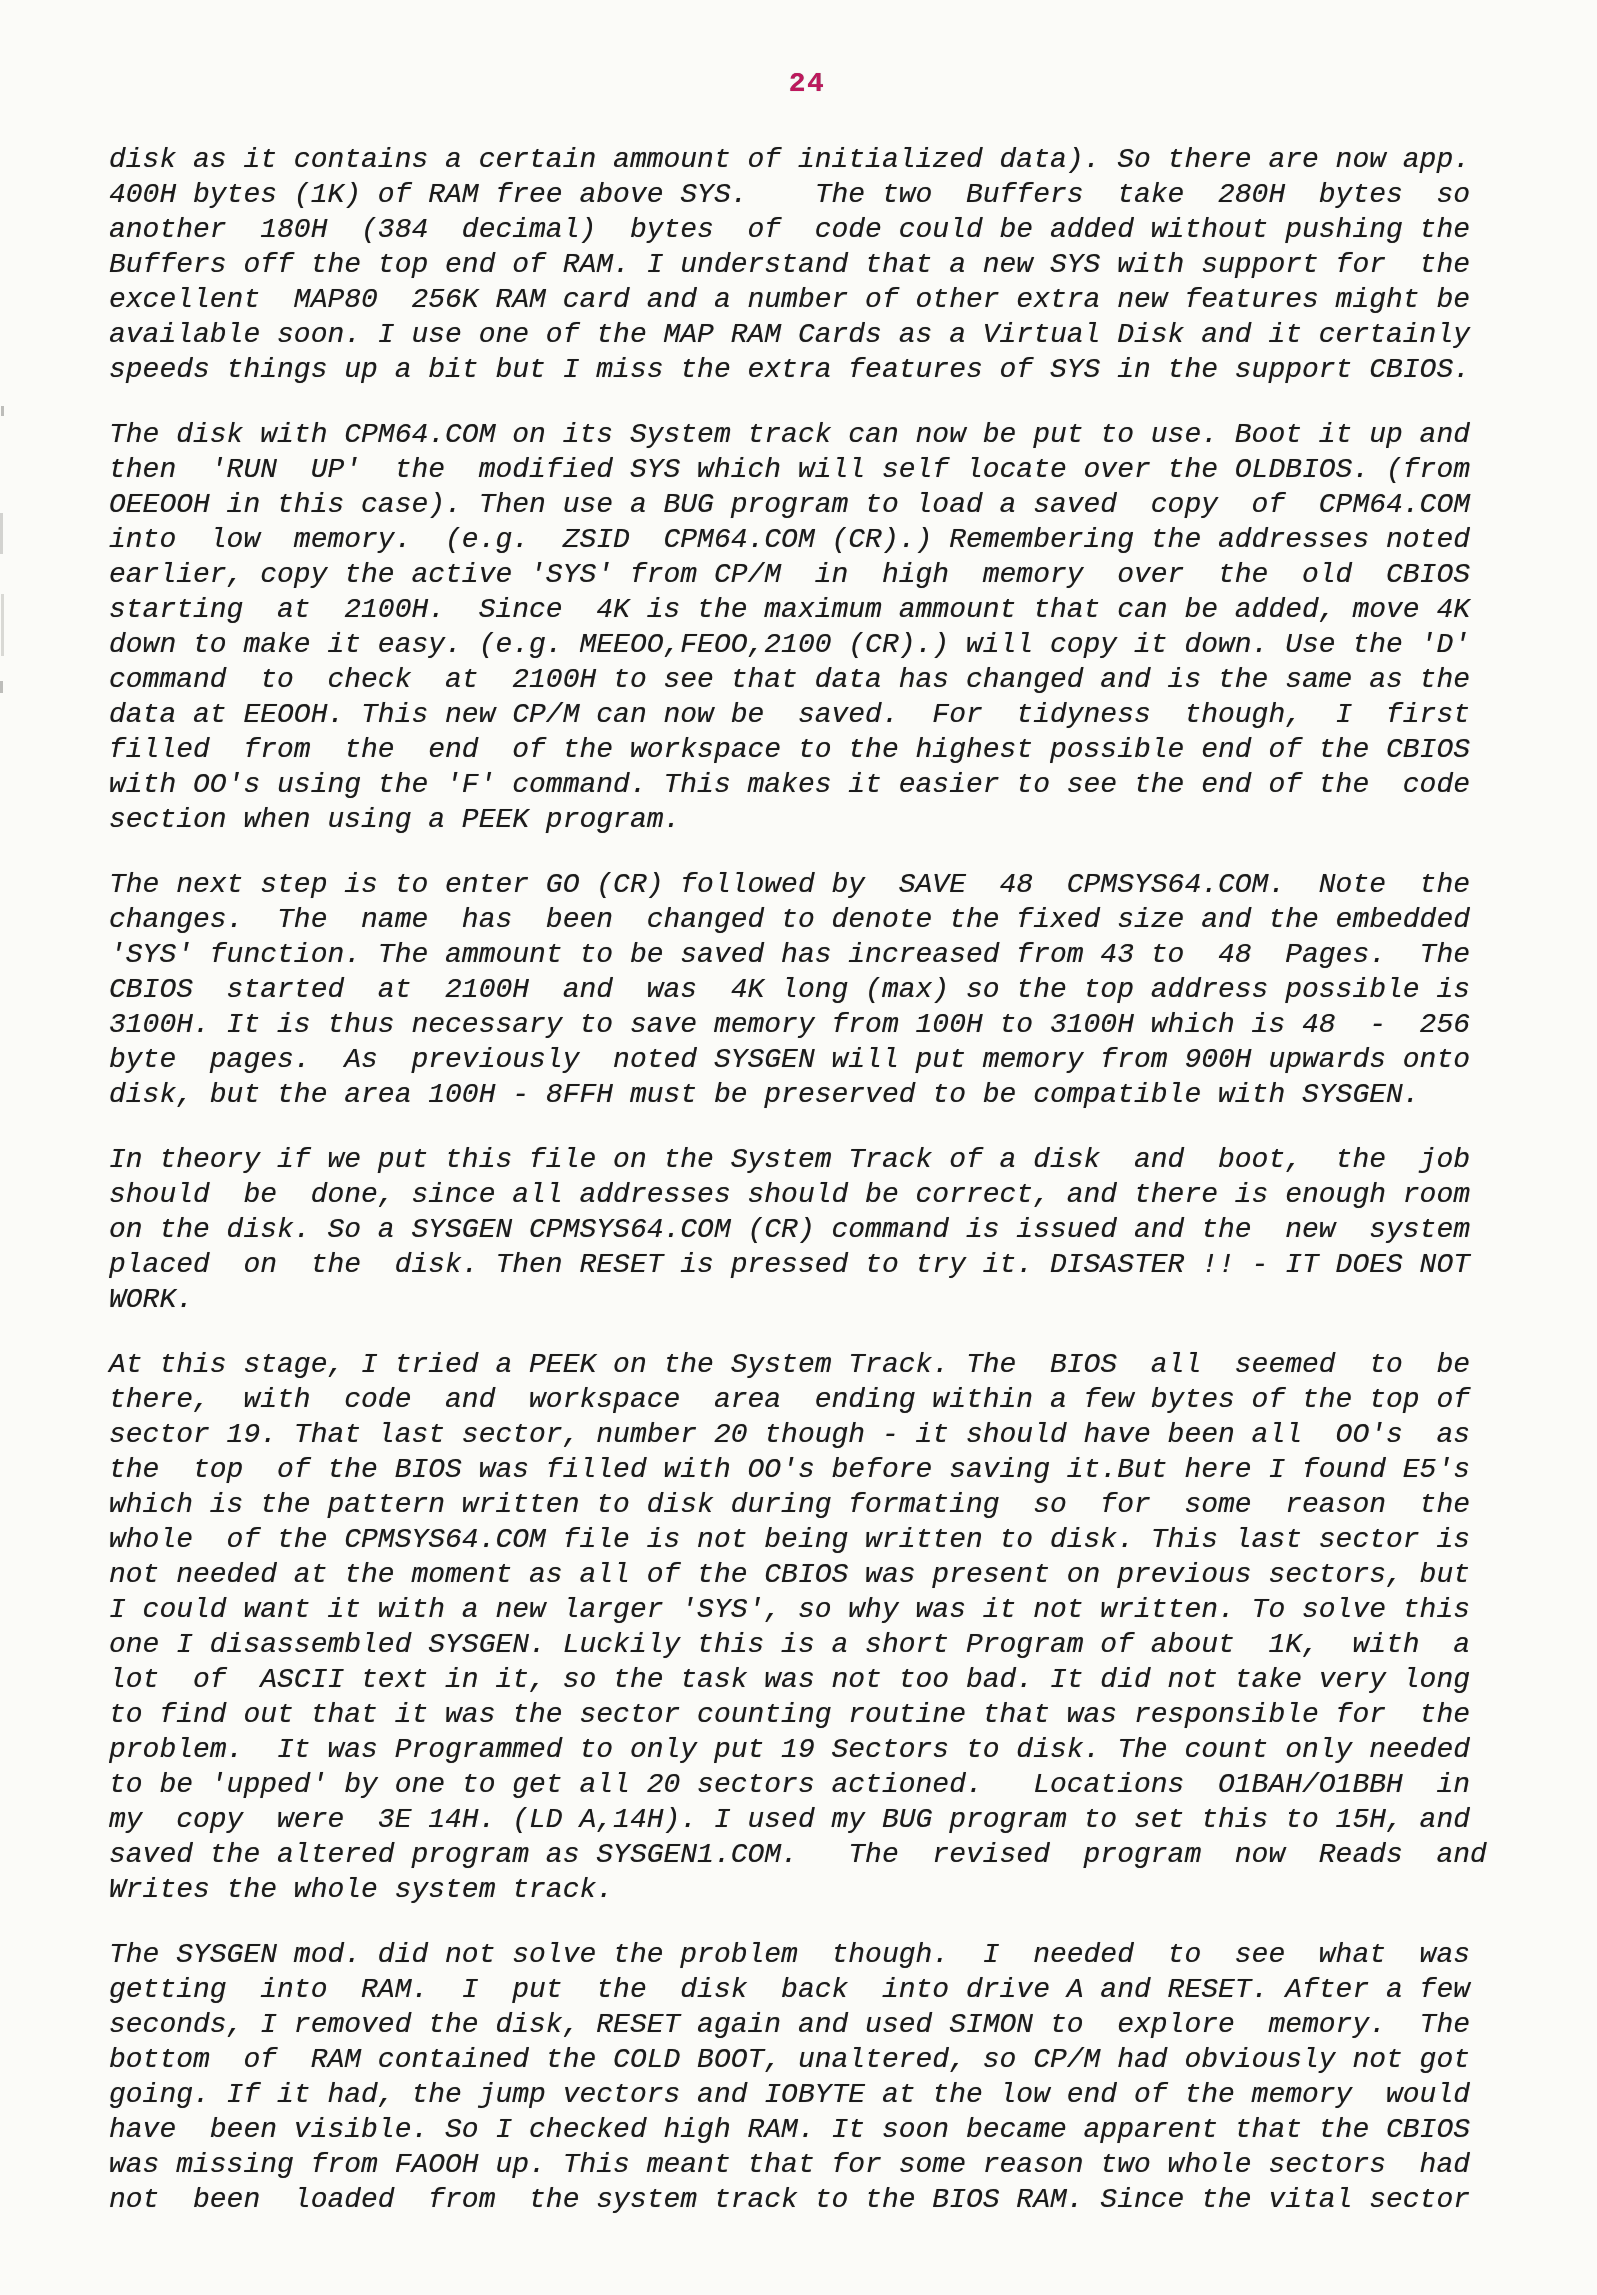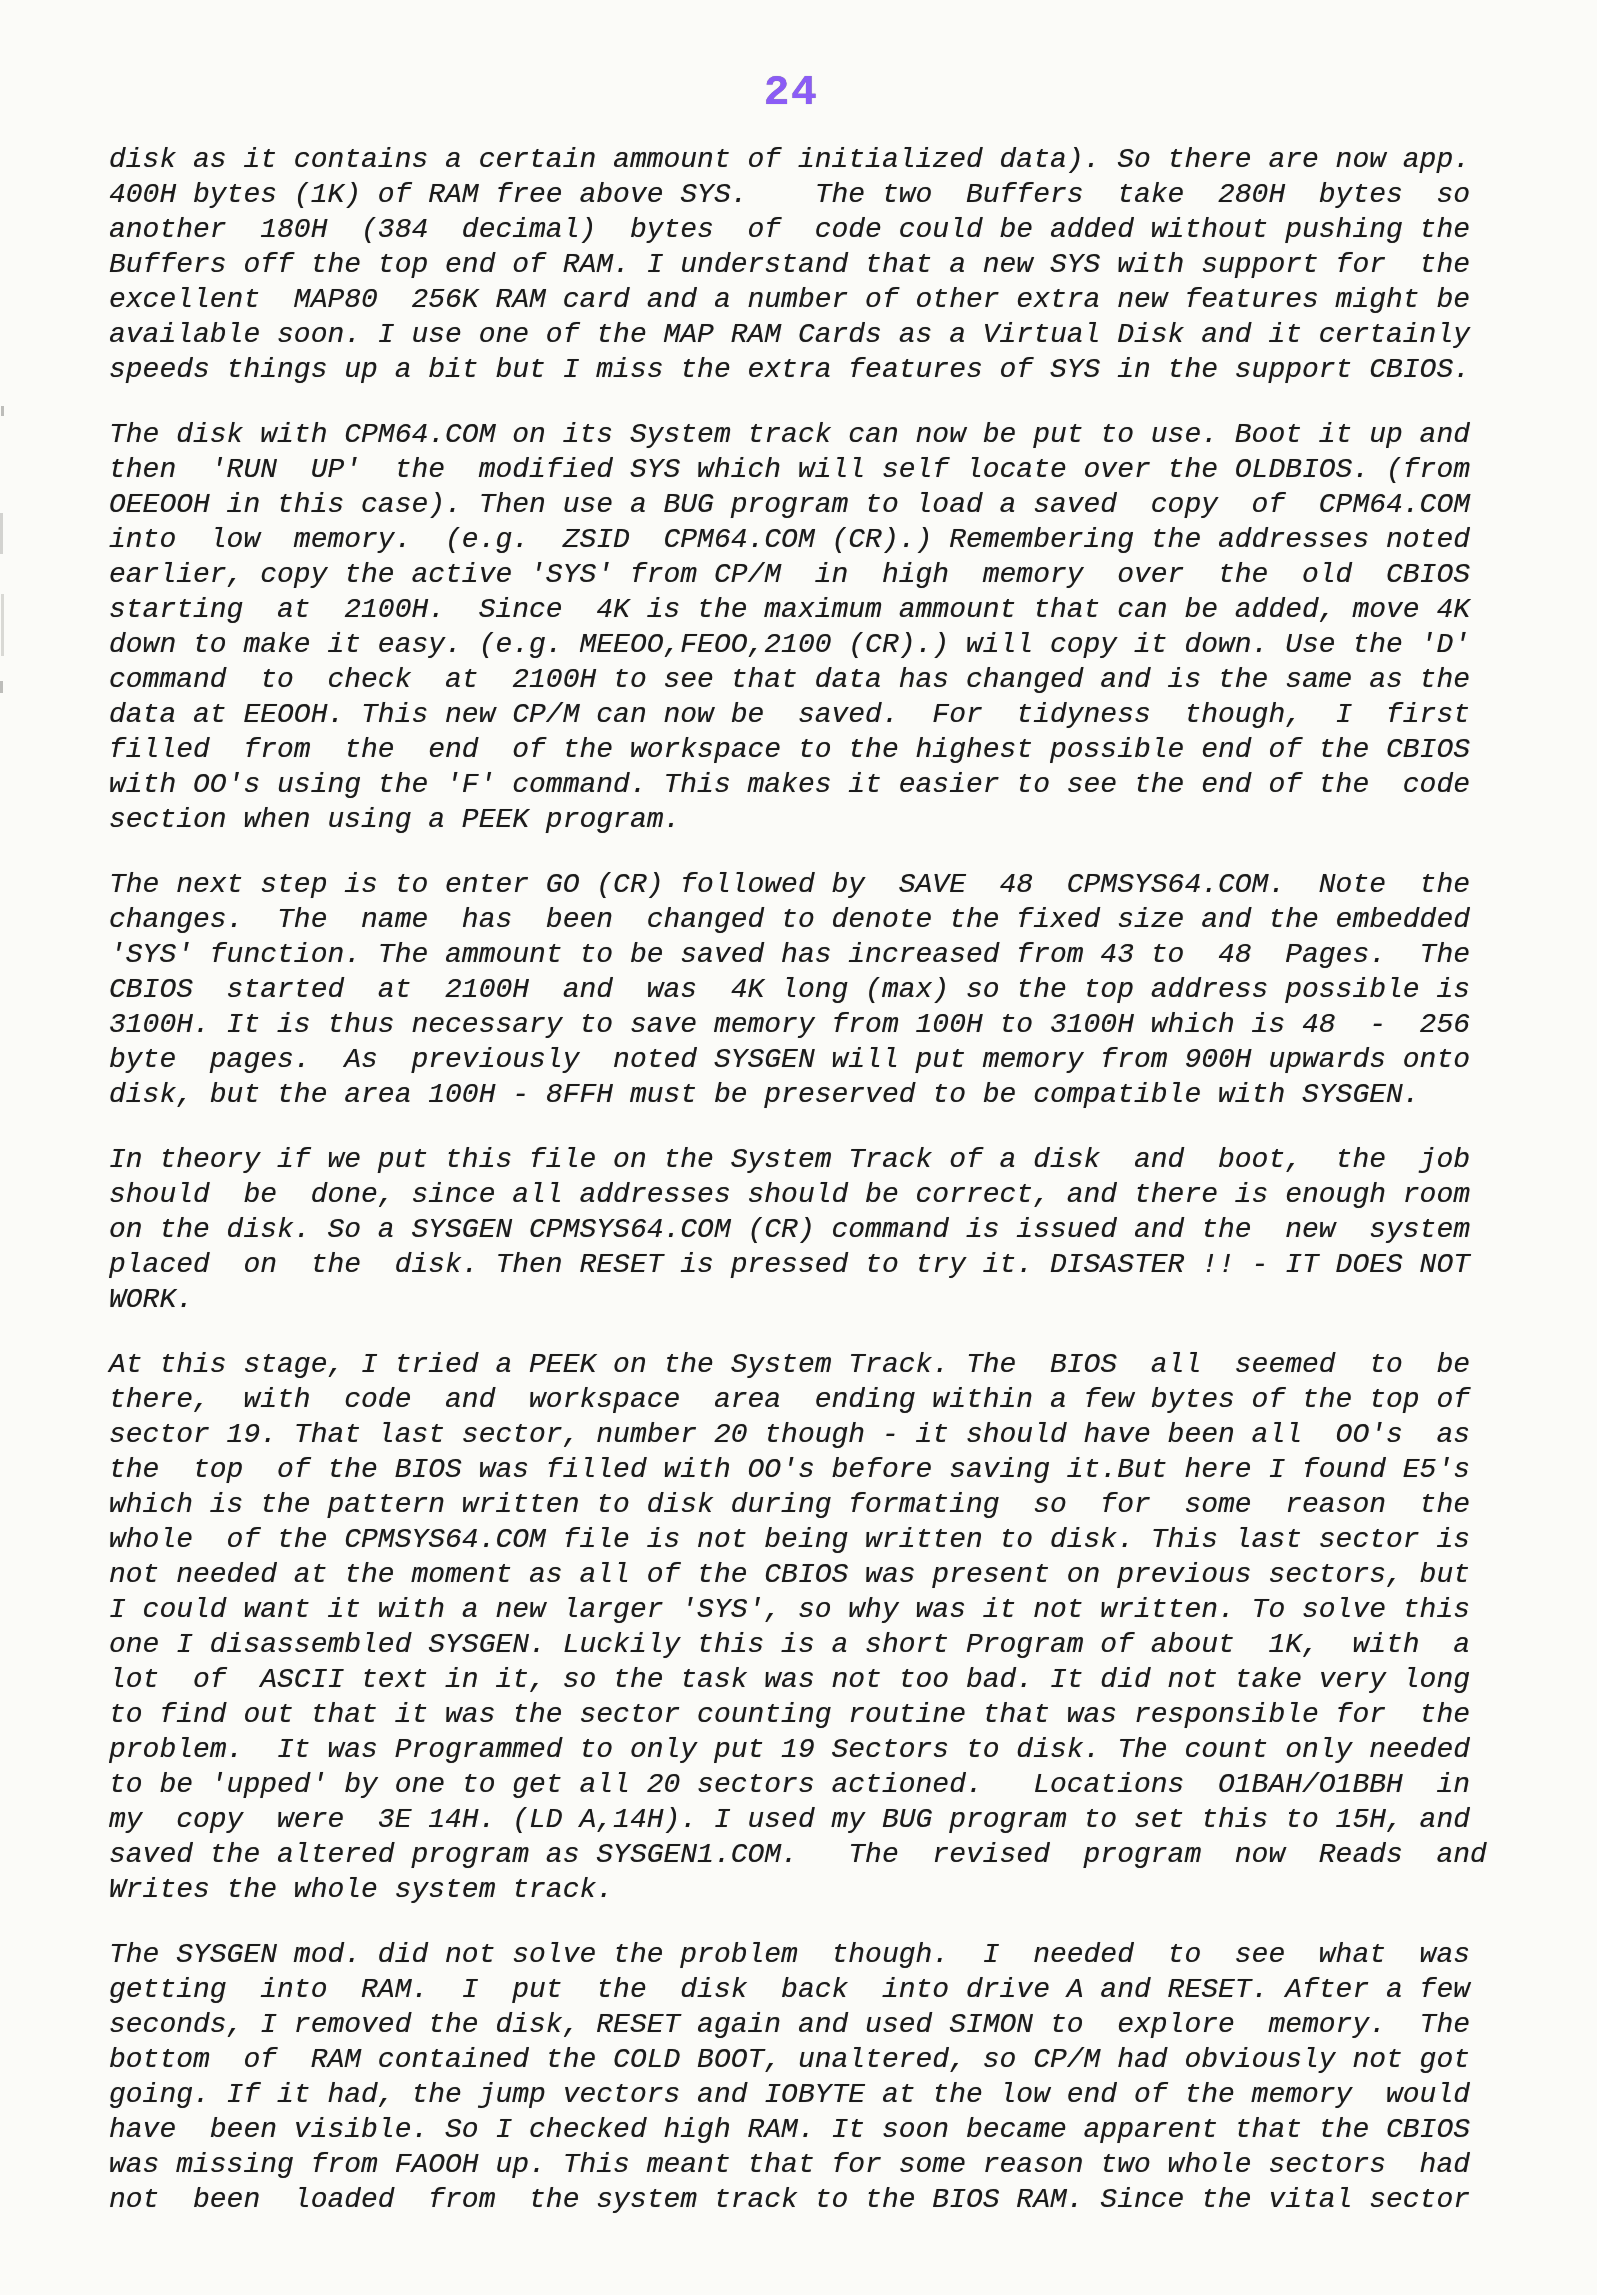--- a/index.html
+++ b/index.html
@@ -15,25 +15,26 @@
     overflow: hidden;
     font-family: "Liberation Mono", "DejaVu Sans Mono", monospace;
     color: #1b1b1b;
   }
   .page-number {
     position: absolute;
     top: 68px;
     left: 0;
     width: 1582px;
     text-align: center;
-    font-size: 43px;
+    font-size: 28px;
     font-weight: bold;
     letter-spacing: 1.4px;
-    color: #8b5cf6;
+    color: #be185d;
     text-shadow: 0 0 0.7px rgba(0,0,0,0.55);
+    padding-left: 16px;
   }
   .text-column {
     position: absolute;
     top: 142px;
     left: 109px;
     width: 1396px;
     font-size: 28px;
     line-height: 35px;
     white-space: pre;
     text-shadow: 0 0 0.7px rgba(10,10,10,0.5);

